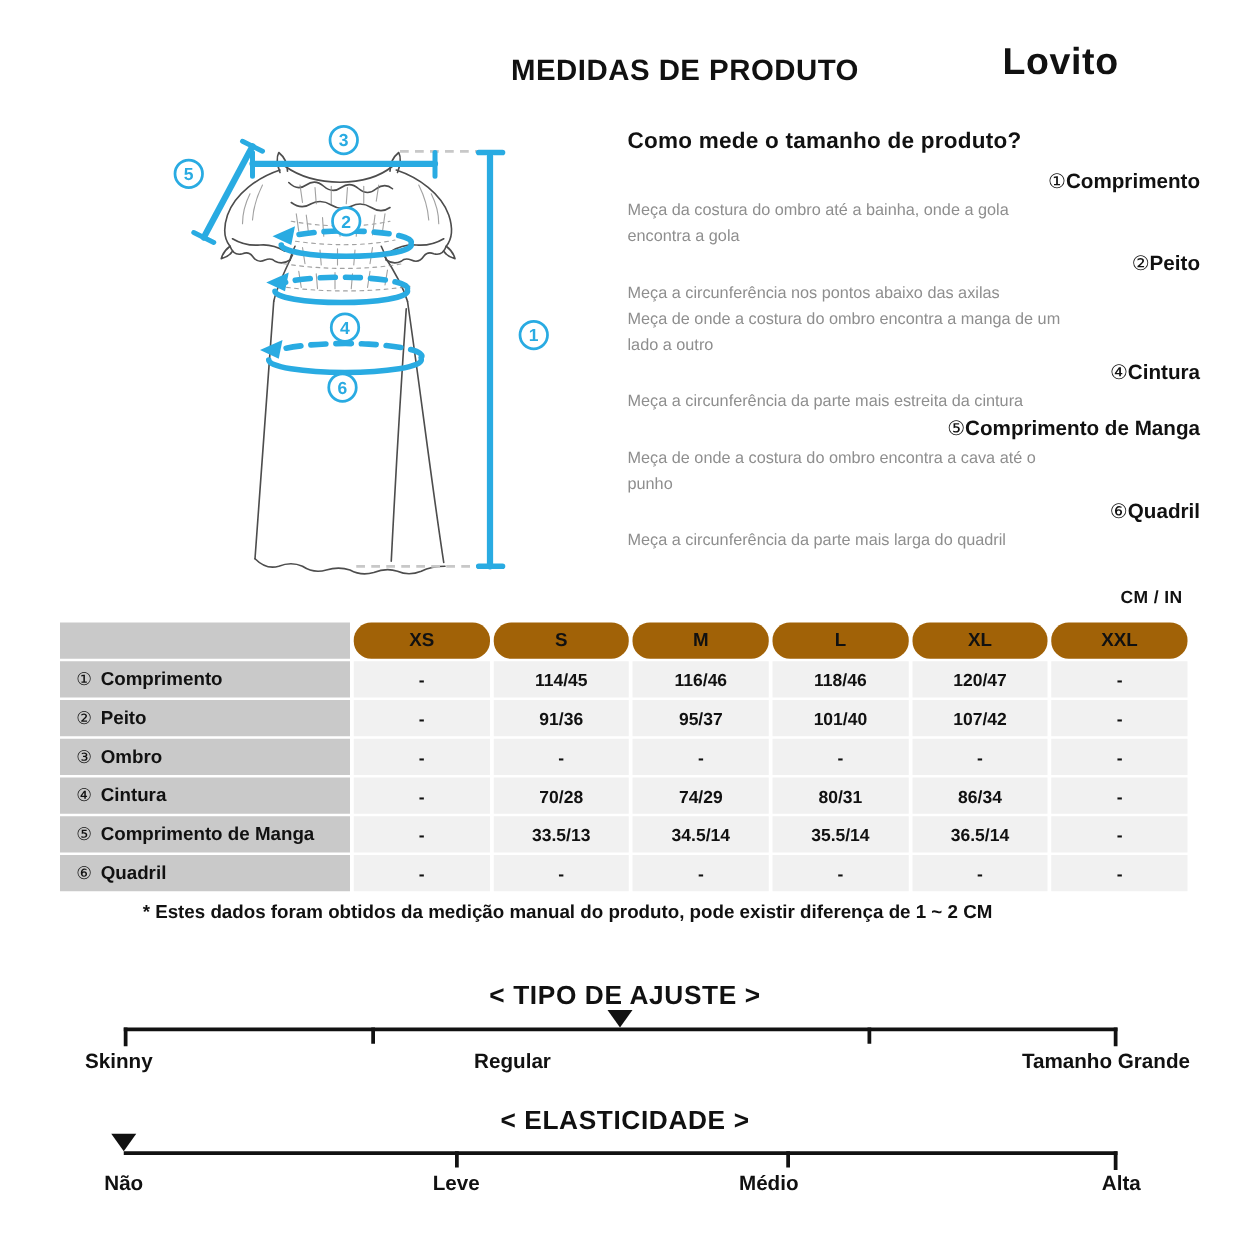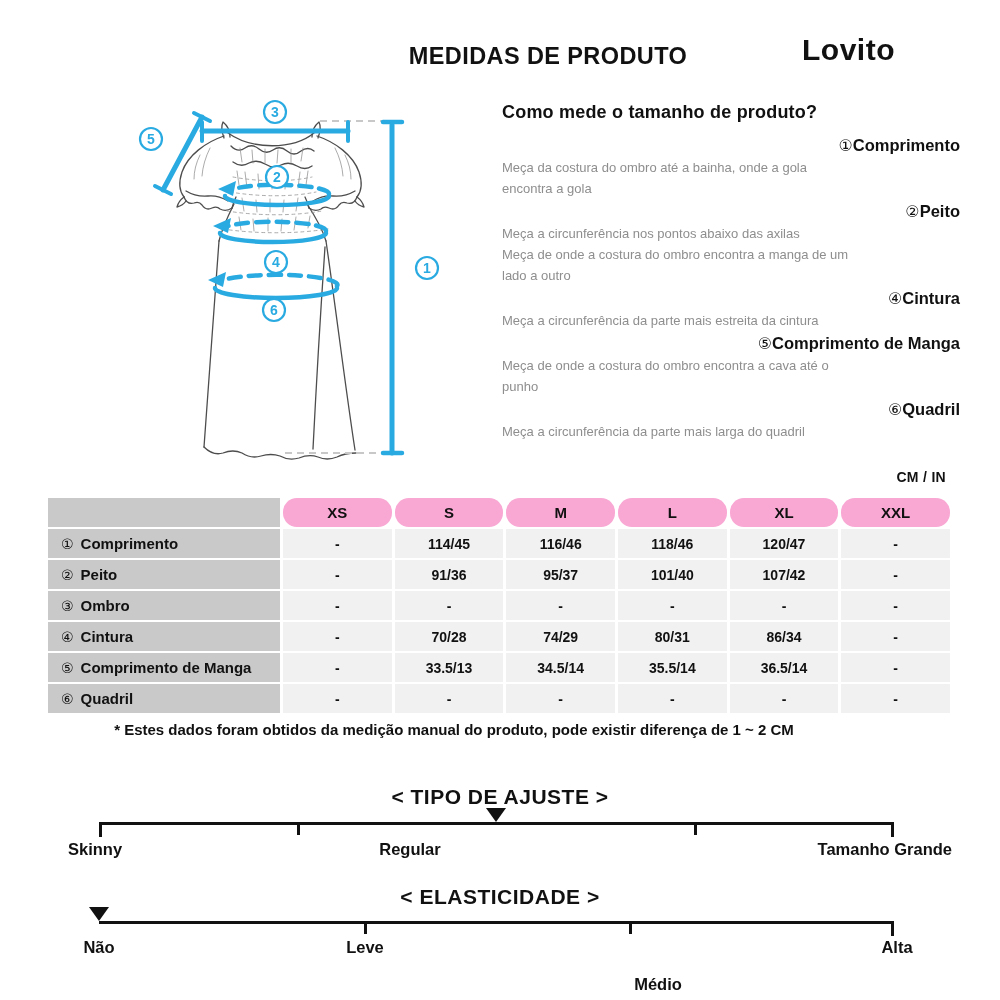--- a/index.html
+++ b/index.html
@@ -20,21 +20,21 @@
   .g-heading{font-size:18px;font-weight:700;margin:0 0 11px 0;letter-spacing:.2px;}
   .g-label{font-size:16.5px;font-weight:bold;line-height:22px;margin-top:1px;text-align:right;}
   .g-num{font-weight:normal;font-size:16px;}
   .g-desc{font-size:13px;line-height:21px;color:#8e8e8e;white-space:pre-line;}
 
   
   .units{top:469px;right:54px;font-size:14px;font-weight:700;letter-spacing:.3px;}
   .size-table{left:48px;top:498px;width:902px;display:grid;
               grid-template-columns:232px repeat(6,1fr);grid-auto-rows:29px;gap:2px 3px;}
   .st-cell{display:flex;align-items:center;justify-content:center;font-weight:bold;}
-  .st-head{background:#f9a8d4;font-size:15px;border-radius:14px;}
+  .st-head{background:#a16207;font-size:15px;border-radius:14px;}
   .st-corner{background:#c9c9c9;}
   .st-label{background:#c9c9c9;justify-content:flex-start;padding-left:13px;font-size:15px;}
   .st-label .rn{font-weight:normal;font-size:14px;margin-right:7px;}
   .st-val{background:#f1f1f1;font-size:14px;}
 
   .note{top:721px;left:0;width:908px;text-align:center;font-size:15px;font-weight:700;}
 
   
   .slider-title{left:0;width:1000px;text-align:center;font-size:21px;font-weight:800;letter-spacing:.5px;}
   .s-line{height:3px;background:#111;}
@@ -269,14 +269,14 @@
 <div class="abs s-label" style="right:48px;top:840px;">Tamanho Grande</div>
 
 <div class="abs slider-title" style="top:885px;">&lt; ELASTICIDADE &gt;</div>
 <div class="abs s-line" style="left:99px;top:921px;width:795px;"></div>
 <div class="abs s-tick-mid" style="left:364px;top:921px;height:13px;"></div>
 <div class="abs s-tick-mid" style="left:629px;top:921px;height:13px;"></div>
 <div class="abs s-tick" style="left:891px;top:921px;height:15px;"></div>
 <div class="abs s-marker" style="left:89px;top:907px;"></div>
 <div class="abs s-label center" style="left:75px;top:938px;width:48px;">Não</div>
 <div class="abs s-label center" style="left:325px;top:938px;width:80px;">Leve</div>
-<div class="abs s-label center" style="left:618px;top:938px;width:80px;margin-top:37px;">Médio</div>
+<div class="abs s-label center" style="left:575px;top:938px;width:80px;">Médio</div>
 <div class="abs s-label center" style="left:857px;top:938px;width:80px;">Alta</div>
 
 </body></html>

